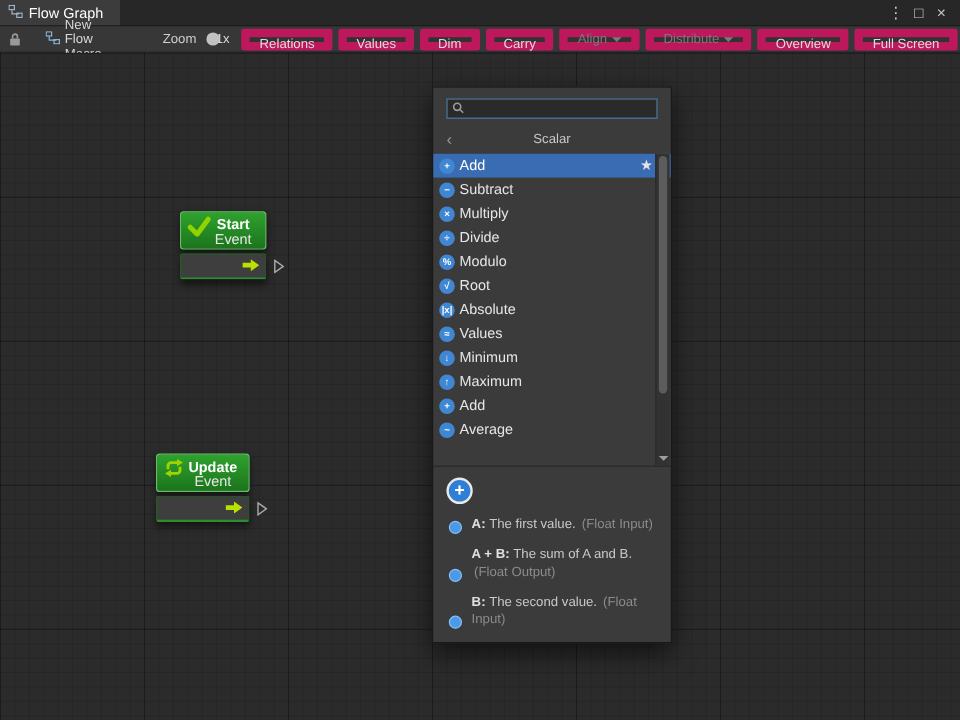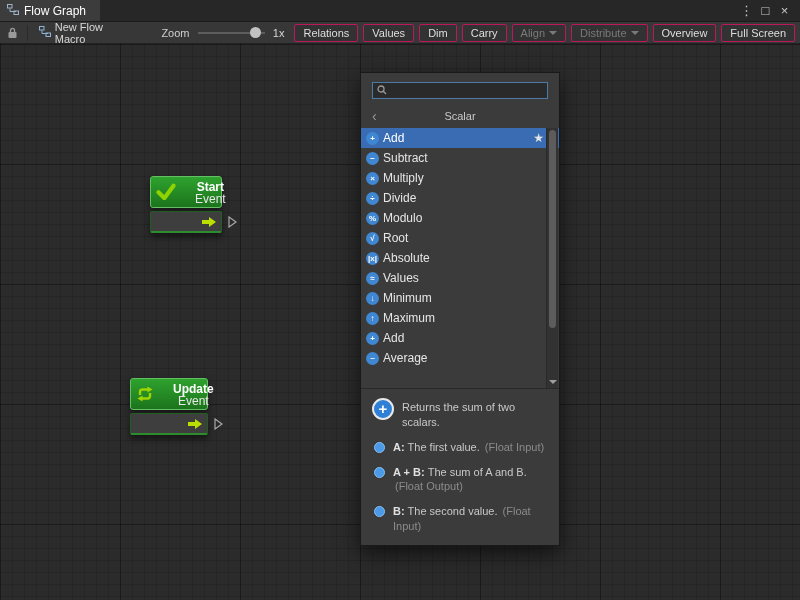--- a/index.html
+++ b/index.html
@@ -15,37 +15,37 @@
   
   .toolbar{height:22px;background:#373737;border-bottom:1px solid #222;display:flex;align-items:center;font-size:11px;color:#d8d8d8;padding:0 5px;gap:5px}
   .tb-sep{width:1px;height:16px;background:#2a2a2a;margin:0 2px}
   .lock{display:flex;align-items:center;cursor:pointer;padding:0 2px}
   .macro{display:flex;align-items:center;gap:4px;cursor:pointer;padding:0 4px}
   .zoom-label{margin-left:42px;color:#cfcfcf}
   .slider{position:relative;width:92px;height:18px;cursor:pointer;margin:0 3px}
   .slider .track{position:absolute;left:0;right:0;top:8px;height:2px;background:#5d5d5d}
   .slider .thumb{position:absolute;top:3px;left:78%;width:11px;height:11px;border-radius:50%;background:#c2c2c2}
   .tb-spacer{flex:1}
-  .tb-btn{background:#323232;border:1px solid #be185d;border-radius:2px;color:#dedede;font-size:11px;font-family:inherit;height:18px;padding:0 8px;cursor:pointer;white-space:nowrap}
+  .tb-btn{background:#323232;border:7px solid #be185d;border-radius:2px;color:#dedede;font-size:11px;font-family:inherit;height:18px;padding:0 8px;cursor:pointer;white-space:nowrap}
   .tb-drop{display:flex;align-items:center;gap:4px;color:#7a7a7a}
   .tb-drop::after{content:"";border:4px solid transparent;border-top-color:#7a7a7a;margin-top:4px}
 
   
   .canvas{position:absolute;top:44px;left:0;right:0;bottom:0;
     background-color:#2b2b2b;
     background-image:
       linear-gradient(rgba(0,0,0,0.28) 1px,transparent 1px),
       linear-gradient(90deg,rgba(0,0,0,0.28) 1px,transparent 1px),
       linear-gradient(rgba(0,0,0,0.12) 1px,transparent 1px),
       linear-gradient(90deg,rgba(0,0,0,0.12) 1px,transparent 1px);
     background-size:120px 120px,120px 120px,12px 12px,12px 12px}
 
   
   .node{position:absolute;cursor:pointer}
-  .node-header{display:flex;align-items:flex-end;gap:19px;padding:3px 20px 3px 5px;
+  .node-header{display:flex;align-items:flex-start;gap:3px;padding:3px 20px 3px 5px;
     background:linear-gradient(#2ea22e,#1c741c);border:1px solid #63c163;border-radius:3px;
     box-shadow:0 3px 6px rgba(0,0,0,.5)}
   .node-titles{display:flex;flex-direction:column;align-items:center;flex:1}
   .node-title{font-size:12px;font-weight:bold;color:#fff;line-height:14px}
   .node-sub{font-size:12px;color:#e8e8e8;line-height:10px}
   .node-bodywrap{position:relative;margin-top:3px}
   .node-body{height:22px;background:#3e3e3e;border:1px solid #215e21;border-bottom:2px solid #2c8d2c;border-radius:2px;
     display:flex;align-items:center;justify-content:flex-end;padding-right:5px;box-shadow:0 4px 6px rgba(0,0,0,.5)}
   .port{position:absolute;right:-15px;top:50%;transform:translateY(-50%);display:flex}
   .node-start{left:150px;top:132px;width:72px}
@@ -68,21 +68,21 @@
   .scrollbar{position:absolute;right:1px;top:0;width:12px;height:260px;background:#323232;border-left:1px solid #2a2a2a;cursor:pointer}
   .scroll-thumb{position:absolute;left:2px;right:2px;top:2px;height:198px;background:#5c5c5c;border-radius:4px}
   .scroll-down{position:absolute;bottom:0;left:0;right:0;height:12px}
   .scroll-down::after{content:"";position:absolute;left:2px;top:4px;border:4px solid transparent;border-top-color:#9e9e9e}
 
   .desc{border-top:1px solid #292929;padding:9px 11px 11px;display:flex;flex-direction:column;gap:10px;color:#c8c8c8;font-size:11px}
   .summary-row{display:flex;gap:8px;align-items:flex-start}
   .big-icon{width:22px;height:22px;border-radius:50%;background:#2f7fd6;border:2px solid #e9e9e9;color:#fff;font-size:15px;
     line-height:18px;text-align:center;flex:none;font-weight:bold}
   .summary-text{line-height:1.35;padding-top:2px}
-  .port-row{display:flex;gap:8px;align-items:flex-start;padding-left:2px}
+  .port-row{display:flex;gap:8px;align-items:flex-end;padding-left:2px}
   .port-dot{width:11px;height:11px;border-radius:50%;background:#4a9ae8;border:1px solid #85bff2;flex:none;margin-top:2px}
   .port-text{line-height:1.35}
   .port-name{font-weight:bold;color:#e0e0e0;margin-right:3px}
   .port-type{color:#8b8b8b;margin-left:2px}
 </style>
 </head>
 <body>
 
 <div class="titlebar">
   <div class="tab">
@@ -272,21 +272,20 @@
 
       <div class="scrollbar">
         <div class="scroll-thumb"></div>
         <div class="scroll-down"></div>
       </div>
     </div>
 
     <div class="desc">
       <div class="summary-row">
         <span class="big-icon">+</span>
-        <span class="summary-text">Returns the sum of two scalars.</span>
       </div>
       <div class="port-row">
         <span class="port-dot"></span>
         <span class="port-text">
           <span class="port-name">A:</span><span>The first value.</span>
           <span class="port-type">(Float Input)</span>
         </span>
       </div>
       <div class="port-row">
         <span class="port-dot"></span>

